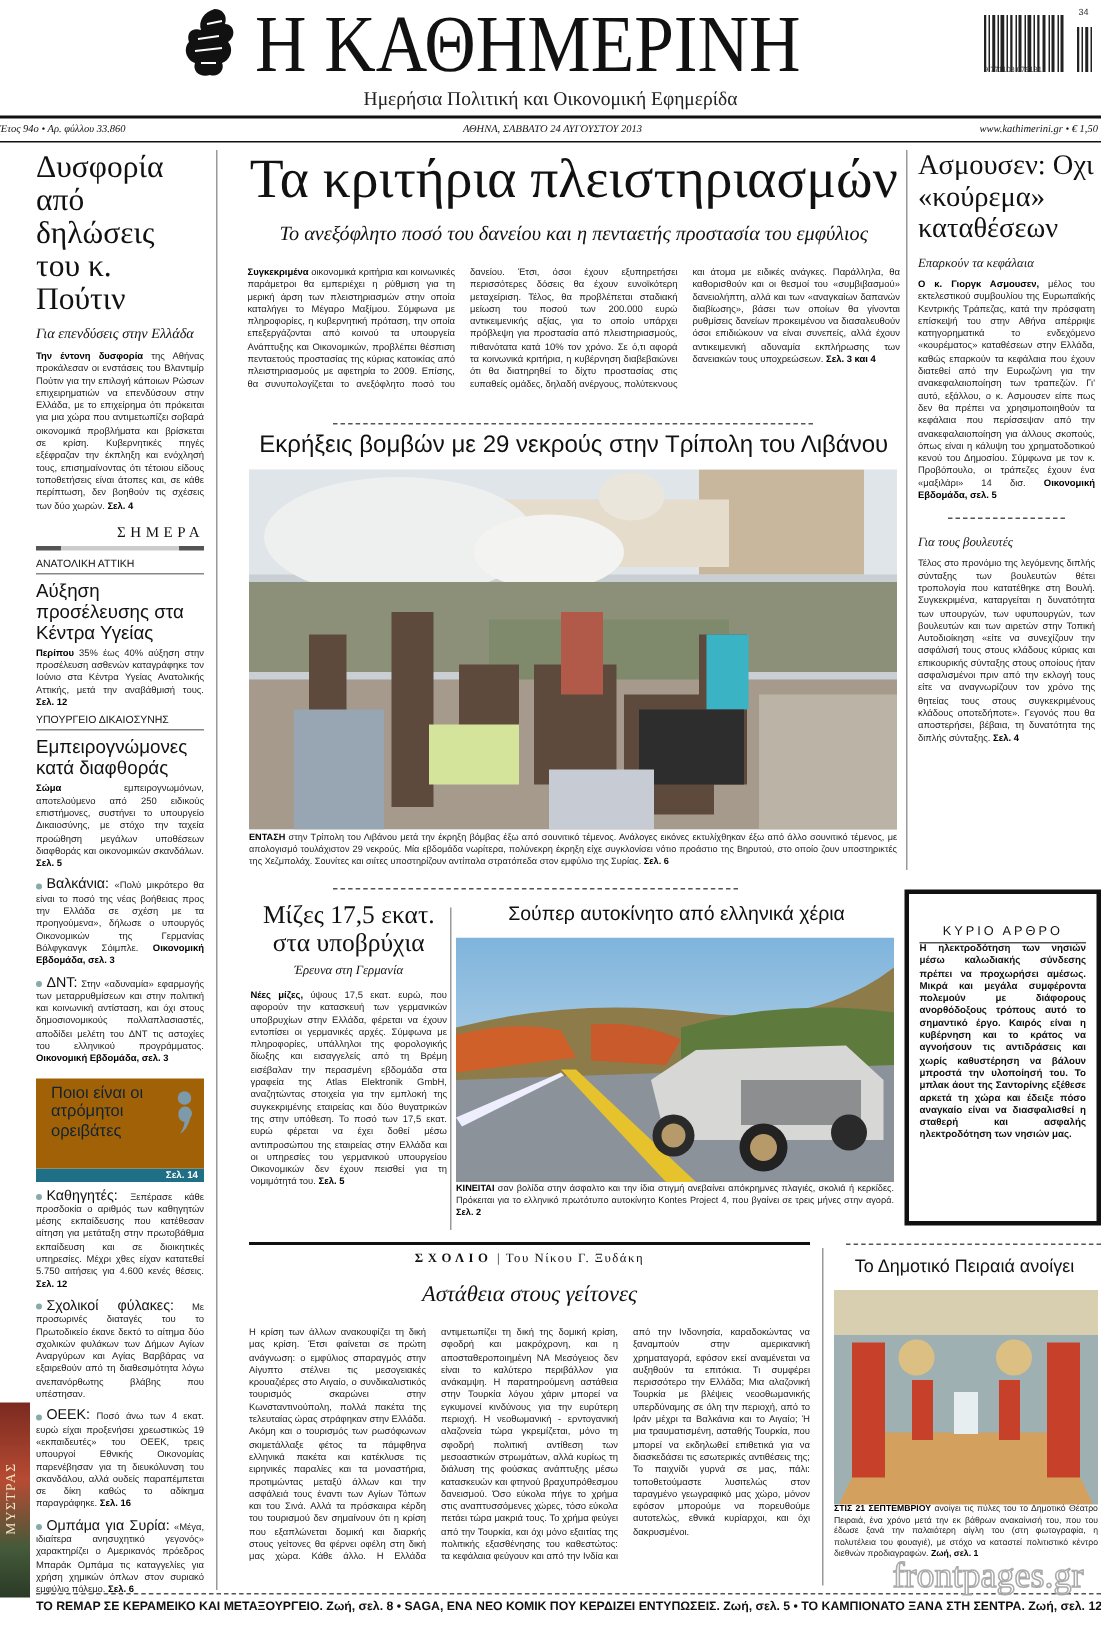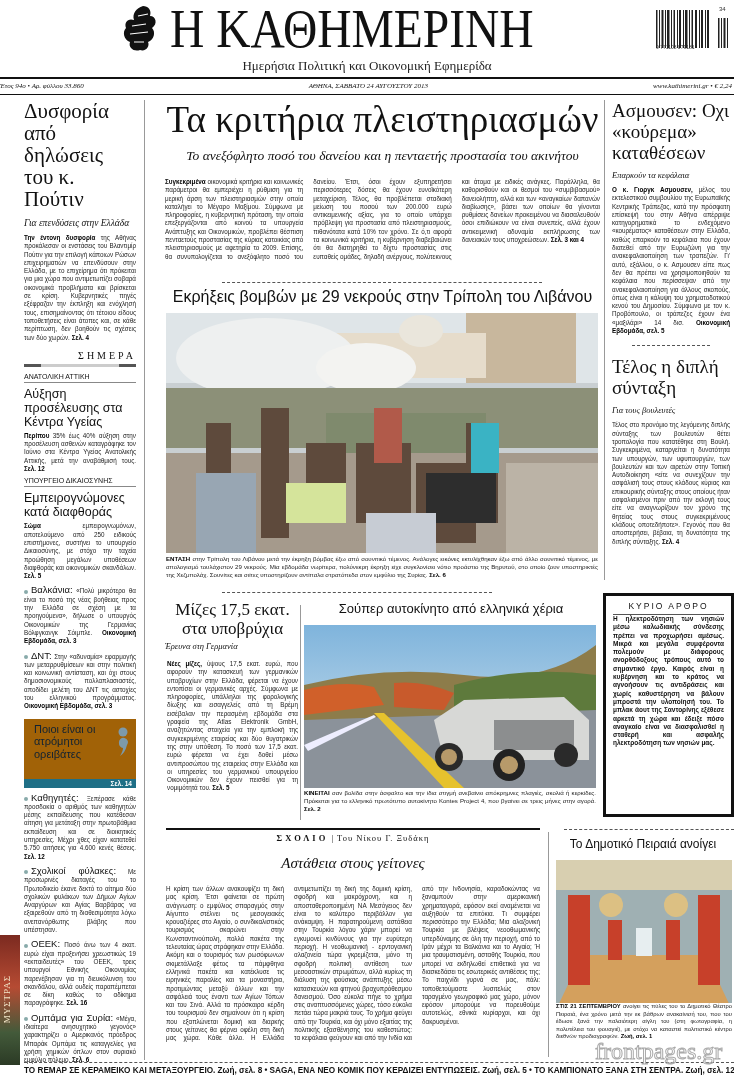--- a/index.html
+++ b/index.html
@@ -39,36 +39,36 @@
   #mystras-label { left: 2px; top: 975px; width: 16px; font-family: "Liberation Serif", serif; color: #f3e6c8; font-size: 9px; writing-mode: vertical-rl; transform: rotate(180deg); letter-spacing: 1px; }
 
   
   #main-headline { left: 165px; top: 100px; width: 435px; text-align: center; font-family: "Liberation Serif", serif; font-size: 37px; line-height: 40px; }
   #main-subhead { left: 165px; top: 148px; width: 435px; text-align: center; font-family: "Liberation Serif", serif; font-style: italic; font-size: 13.5px; }
   #main-body { left: 165px; top: 178px; width: 435px; }
   #photo-headline { left: 165px; top: 288px; width: 435px; text-align: center; font-family: "Liberation Sans", sans-serif; font-size: 16px; }
   #tripoli-photo { left: 166px; top: 313px; width: 432px; height: 240px; overflow: hidden; }
   #tripoli-caption { left: 166px; top: 555px; width: 432px; font-size: 6.1px; line-height: 8px; }
   #sub1-head { left: 165px; top: 600px; width: 135px; font-family: "Liberation Serif", serif; font-size: 17px; line-height: 19px; text-align: center; }
-  #sub1-sub { left: 165px; top: 641px; width: 135px; font-family: "Liberation Serif", serif; font-style: italic; font-size: 8.5px; text-align: left; }
+  #sub1-sub { left: 165px; top: 641px; width: 135px; font-family: "Liberation Serif", serif; font-style: italic; font-size: 8.5px; text-align: center; }
   #sub1-body { left: 167px; top: 660px; width: 131px; }
   #car-headline { left: 302px; top: 601px; width: 298px; text-align: center; font-family: "Liberation Sans", sans-serif; font-size: 13px; }
   #car-photo { left: 304px; top: 625px; width: 292px; height: 163px; overflow: hidden; }
   #car-caption { left: 304px; top: 789px; width: 292px; font-size: 6.1px; line-height: 8px; }
   #editorial-rule { left: 166px; top: 828px; width: 374px; border-top: 2px solid #111; }
   #editorial-label { left: 166px; top: 833px; width: 374px; text-align: center; font-family: "Liberation Serif", serif; font-size: 8.5px; letter-spacing: 1px; }
   #editorial-label .k { letter-spacing: 3px; font-weight: bold; }
   #editorial-title { left: 166px; top: 855px; width: 374px; text-align: center; font-family: "Liberation Serif", serif; font-style: italic; font-size: 15px; }
   #editorial-body { left: 166px; top: 885px; width: 374px; column-gap: 10px; }
 
   
   #rc { left: 612px; top: 100px; width: 118px; }
   .rc-head { font-family: "Liberation Serif", serif; font-size: 19px; line-height: 21px; }
   .rc-sub { font-family: "Liberation Serif", serif; font-style: italic; font-size: 8.5px; margin: 7px 0 6px; }
-  #lead-box { left: 603px; top: 593px; width: 131px; height: 224px; border: 3px solid #111; padding: 5px 7px; }
+  #lead-box { left: 603px; top: 593px; width: 131px; height: 224px; border: 3px solid #111; padding: 19px 7px; }
   #lead-box .lk { text-align: center; font-family: "Liberation Sans", sans-serif; font-size: 8.5px; letter-spacing: 2px; border-bottom: 1px solid #555; padding-bottom: 3px; }
   #lead-box .lt { text-align: center; font-family: "Liberation Serif", serif; font-style: italic; font-size: 14px; line-height: 16px; margin: 4px 0 8px; }
   #lead-box .lb { font-family: "Liberation Sans", sans-serif; font-weight: bold; font-size: 6.5px; line-height: 8.3px; text-align: justify; }
   #theatre-headline { left: 552px; top: 837px; width: 182px; text-align: center; font-family: "Liberation Sans", sans-serif; font-size: 12px; }
   #theatre-photo { left: 556px; top: 860px; width: 176px; height: 150px; overflow: hidden; }
   #theatre-caption { left: 556px; top: 1003px; width: 176px; font-size: 5.8px; line-height: 7.5px; background: #fff; }
 
   
   #footer-dash { left: 24px; top: 1062px; width: 710px; }
   #footer-teasers { left: 24px; top: 1066px; width: 710px; font-family: "Liberation Sans", sans-serif; font-weight: bold; font-size: 8.2px; white-space: nowrap; overflow: hidden; }
@@ -109,21 +109,21 @@
       <rect x="75" y="12" width="1" height="30"></rect>
   </g>
 </svg>
 <div class="abs sans" style="left:656px;top:44px;font-size:5px;color:#333;">9 771108 079181</div>
 <div class="abs sans" style="left:719px;top:6px;font-size:6px;color:#333;">34</div>
 
 <div class="abs rule-thick" style="top:77px;"></div>
 <div id="infobar" class="abs">
   <span>Έτος 94ο • Αρ. φύλλου 33.860</span>
   <span>ΑΘΗΝΑ, ΣΑΒΒΑΤΟ 24 ΑΥΓΟΥΣΤΟΥ 2013</span>
-  <span>www.kathimerini.gr • € 2,24</span>
+  <span>www.kathimerini.gr • € 1,50</span>
 </div>
 <div class="abs rule-thin" style="top:94px;"></div>
 
 <div class="abs vline" style="left:144px;top:100px;height:960px;"></div>
 <div class="abs vline" style="left:604px;top:100px;height:480px;"></div>
 <div class="abs vline" style="left:548px;top:832px;height:225px;"></div>
 
 <div id="left-col" class="abs">
   <div>
     <div class="lc-head">Δυσφορία από δηλώσεις του κ. Πούτιν</div>
@@ -160,21 +160,21 @@
   <div class="bullet body-text"><span class="dot"></span><span class="bh">Καθηγητές:</span> <span>Ξεπέρασε κάθε προσδοκία ο αριθμός των καθηγητών μέσης εκπαίδευσης που κατέθεσαν αίτηση για μετάταξη στην πρωτοβάθμια εκπαίδευση και σε διοικητικές υπηρεσίες. Μέχρι χθες είχαν κατατεθεί 5.750 αιτήσεις για 4.600 κενές θέσεις.</span> <b>Σελ. 12</b></div>
   <div class="bullet body-text"><span class="dot"></span><span class="bh">Σχολικοί φύλακες:</span> <span>Με προσωρινές διαταγές του το Πρωτοδικείο έκανε δεκτό το αίτημα δύο σχολικών φυλάκων των Δήμων Αγίων Αναργύρων και Αγίας Βαρβάρας να εξαιρεθούν από τη διαθεσιμότητα λόγω ανεπανόρθωτης βλάβης που υπέστησαν.</span></div>
   <div class="bullet body-text"><span class="dot"></span><span class="bh">ΟΕΕΚ:</span> <span>Ποσό άνω των 4 εκατ. ευρώ είχαι προξενήσει χρεωστικώς 19 «εκπαιδευτές» του ΟΕΕΚ, τρεις υπουργοί Εθνικής Οικονομίας παρενέβησαν για τη διευκόλυνση του σκανδάλου, αλλά ουδείς παραπέμπεται σε δίκη καθώς το αδίκημα παραγράφηκε.</span> <b>Σελ. 16</b></div>
   <div class="bullet body-text"><span class="dot"></span><span class="bh">Ομπάμα για Συρία:</span> <span>«Μέγα, ιδιαίτερα ανησυχητικό γεγονός» χαρακτηρίζει ο Αμερικανός πρόεδρος Μπαράκ Ομπάμα τις καταγγελίες για χρήση χημικών όπλων στον συριακό εμφύλιο πόλεμο.</span> <b>Σελ. 6</b></div>
 </div>
 
 <div id="mystras" class="abs"></div>
 <div id="mystras-label" class="abs">ΜΥΣΤΡΑΣ</div>
 
 <div id="main-headline" class="abs">Τα κριτήρια πλειστηριασμών</div>
-<div id="main-subhead" class="abs">Το ανεξόφλητο ποσό του δανείου και η πενταετής προστασία του ακινήτου</div>
+<div id="main-subhead" class="abs">Το ανεξόφλητο ποσό του δανείου και η πενταετής προστασία του εμφύλιος</div>
 <div id="main-body" class="abs body-text" style="column-count:3;column-gap:10px;"><b>Συγκεκριμένα</b> <span>οικονομικά κριτήρια και κοινωνικές παράμετροι θα εμπεριέχει η ρύθμιση για τη μερική άρση των πλειστηριασμών στην οποία καταλήγει το Μέγαρο Μαξίμου. Σύμφωνα με πληροφορίες, η κυβερνητική πρόταση, την οποία επεξεργάζονται από κοινού τα υπουργεία Ανάπτυξης και Οικονομικών, προβλέπει θέσπιση πενταετούς προστασίας της κύριας κατοικίας από πλειστηριασμούς με αφετηρία το 2009. Επίσης, θα συνυπολογίζεται το ανεξόφλητο ποσό του δανείου. Έτσι, όσοι έχουν εξυπηρετήσει περισσότερες δόσεις θα έχουν ευνοϊκότερη μεταχείριση. Τέλος, θα προβλέπεται σταδιακή μείωση του ποσού των 200.000 ευρώ αντικειμενικής αξίας, για το οποίο υπάρχει πρόβλεψη για προστασία από πλειστηριασμούς, πιθανότατα κατά 10% τον χρόνο. Σε ό,τι αφορά τα κοινωνικά κριτήρια, η κυβέρνηση διαβεβαιώνει ότι θα διατηρηθεί το δίχτυ προστασίας στις ευπαθείς ομάδες, δηλαδή ανέργους, πολύτεκνους και άτομα με ειδικές ανάγκες. Παράλληλα, θα καθορισθούν και οι θεσμοί του «συμβιβασμού» δανειολήπτη, αλλά και των «αναγκαίων δαπανών διαβίωσης», βάσει των οποίων θα γίνονται ρυθμίσεις δανείων προκειμένου να διασαλευθούν όσοι επιδιώκουν να είναι συνεπείς, αλλά έχουν αντικειμενική αδυναμία εκπλήρωσης των δανειακών τους υποχρεώσεων.</span> <b>Σελ. 3 και 4</b></div>
 
 <div class="abs dash" style="left:222px;top:282px;width:320px;"></div>
 <div id="photo-headline" class="abs">Εκρήξεις βομβών με 29 νεκρούς στην Τρίπολη του Λιβάνου</div>
 
 <svg id="tripoli-photo" class="abs" viewBox="0 0 432 240" preserveAspectRatio="none">
   <rect width="432" height="240" fill="#c9cfd2"></rect>
   <rect x="0" y="0" width="432" height="70" fill="#dfe5e8"></rect>
   <rect x="300" y="0" width="110" height="70" fill="#c8b79d"></rect>
   <rect x="160" y="20" width="160" height="45" fill="#e6dccb"></rect>
@@ -242,21 +242,20 @@
 <div id="editorial-body" class="abs body-text" style="column-count:3;column-gap:10px;height:160px;overflow:hidden;">Η κρίση των άλλων ανακουφίζει τη δική μας κρίση. Έτσι φαίνεται σε πρώτη ανάγνωση: ο εμφύλιος σπαραγμός στην Αίγυπτο στέλνει τις μεσογειακές κρουαζιέρες στο Αιγαίο, ο συνδικαλιστικός τουρισμός σκαρώνει στην Κωνσταντινούπολη, πολλά πακέτα της τελευταίας ώρας στράφηκαν στην Ελλάδα. Ακόμη και ο τουρισμός των ρωσόφωνων σκιμετάλλαξε φέτος τα πάμφθηνα ελληνικά πακέτα και κατέκλυσε τις ειρηνικές παραλίες και τα μοναστήρια, προτιμώντας μεταξύ άλλων και την ασφάλειά τους έναντι των Αγίων Τόπων και του Σινά. Αλλά τα πρόσκαιρα κέρδη του τουρισμού δεν σημαίνουν ότι η κρίση που εξαπλώνεται δομική και διαρκής στους γείτονες θα φέρνει οφέλη στη δική μας χώρα. Κάθε άλλο. Η Ελλάδα αντιμετωπίζει τη δική της δομική κρίση, σφοδρή και μακρόχρονη, και η αποσταθεροποιημένη ΝΑ Μεσόγειος δεν είναι το καλύτερο περιβάλλον για ανάκαμψη. Η παρατηρούμενη αστάθεια στην Τουρκία λόγου χάριν μπορεί να εγκυμονεί κινδύνους για την ευρύτερη περιοχή. Η νεοθωμανική - ερντογανική αλαζονεία τώρα γκρεμίζεται, μόνο τη σφοδρή πολιτική αντίθεση των μεσοαστικών στρωμάτων, αλλά κυρίως τη διάλυση της φούσκας ανάπτυξης μέσω κατασκευών και φτηνού βραχυπρόθεσμου δανεισμού. Όσο εύκολα πήγε το χρήμα στις αναπτυσσόμενες χώρες, τόσο εύκολα πετάει τώρα μακριά τους. Το χρήμα φεύγει από την Τουρκία, και όχι μόνο εξαιτίας της πολιτικής εξασθένησης του καθεστώτος: τα κεφάλαια φεύγουν και από την Ινδία και από την Ινδονησία, καραδοκώντας να ξαναμπούν στην αμερικανική χρηματαγορά, εφόσον εκεί αναμένεται να αυξηθούν τα επιτόκια. Τι συμφέρει περισσότερο την Ελλάδα; Μια αλαζονική Τουρκία με βλέψεις νεοοθωμανικής υπερδύναμης σε όλη την περιοχή, από το Ιράν μέχρι τα Βαλκάνια και το Αιγαίο; Ή μια τραυματισμένη, ασταθής Τουρκία, που μπορεί να εκδηλωθεί επιθετικά για να διασκεδάσει τις εσωτερικές αντιθέσεις της; Το παιχνίδι γυρνά σε μας, πάλι: τοποθετούμαστε λυσιτελώς στον ταραγμένο γεωγραφικό μας χώρο, μόνον εφόσον μπορούμε να πορευθούμε αυτοτελώς, εθνικά κυρίαρχοι, και όχι δακρυσμένοι.</div>
 
 <div id="rc" class="abs">
   <div>
     <div class="rc-head">Ασμουσεν: Οχι «κούρεμα» καταθέσεων</div>
     <div class="rc-sub">Επαρκούν τα κεφάλαια</div>
     <div class="body-text"><b>Ο κ. Γιοργκ Ασμουσεν,</b> <span>μέλος του εκτελεστικού συμβουλίου της Ευρωπαϊκής Κεντρικής Τράπεζας, κατά την πρόσφατη επίσκεψή του στην Αθήνα απέρριψε κατηγορηματικά το ενδεχόμενο «κουρέματος» καταθέσεων στην Ελλάδα, καθώς επαρκούν τα κεφάλαια που έχουν διατεθεί από την Ευρωζώνη για την ανακεφαλαιοποίηση των τραπεζών. Γι' αυτό, εξάλλου, ο κ. Ασμουσεν είπε πως δεν θα πρέπει να χρησιμοποιηθούν τα κεφάλαια που περίσσεψαν από την ανακεφαλαιοποίηση για άλλους σκοπούς, όπως είναι η κάλυψη του χρηματοδοτικού κενού του Δημοσίου. Σύμφωνα με τον κ. Προβόπουλο, οι τράπεζες έχουν ένα «μαξιλάρι» 14 δισ.</span> <b>Οικονομική Εβδομάδα, σελ. 5</b></div>
   </div>
   <div class="dash" style="margin:10px 20px;"></div>
   <div>
-    <div class="rc-head">Τέλος η διπλή σύνταξη</div>
     <div class="rc-sub">Για τους βουλευτές</div>
     <div class="body-text"><span>Τέλος στο προνόμιο της λεγόμενης διπλής σύνταξης των βουλευτών θέτει τροπολογία που κατατέθηκε στη Βουλή. Συγκεκριμένα, καταργείται η δυνατότητα των υπουργών, των υφυπουργών, των βουλευτών και των αιρετών στην Τοπική Αυτοδιοίκηση «είτε να συνεχίζουν την ασφάλισή τους στους κλάδους κύριας και επικουρικής σύνταξης στους οποίους ήταν ασφαλισμένοι πριν από την εκλογή τους είτε να αναγνωρίζουν τον χρόνο της θητείας τους στους συγκεκριμένους κλάδους οποτεδήποτε». Γεγονός που θα αποστερήσει, βέβαια, τη δυνατότητα της διπλής σύνταξης.</span> <b>Σελ. 4</b></div>
   </div>
 </div>
 
 <div id="lead-box" class="abs">
   <div class="lk">ΚΥΡΙΟ ΑΡΘΡΟ</div>
   <div class="lb">Η ηλεκτροδότηση των νησιών μέσω καλωδιακής σύνδεσης πρέπει να προχωρήσει αμέσως. Μικρά και μεγάλα συμφέροντα πολεμούν με διάφορους ανορθόδοξους τρόπους αυτό το σημαντικό έργο. Καιρός είναι η κυβέρνηση και το κράτος να αγνοήσουν τις αντιδράσεις και χωρίς καθυστέρηση να βάλουν μπροστά την υλοποίησή του. Το μπλακ άουτ της Σαντορίνης εξέθεσε αρκετά τη χώρα και έδειξε πόσο αναγκαίο είναι να διασφαλισθεί η σταθερή και ασφαλής ηλεκτροδότηση των νησιών μας.</div>
 </div>
 

